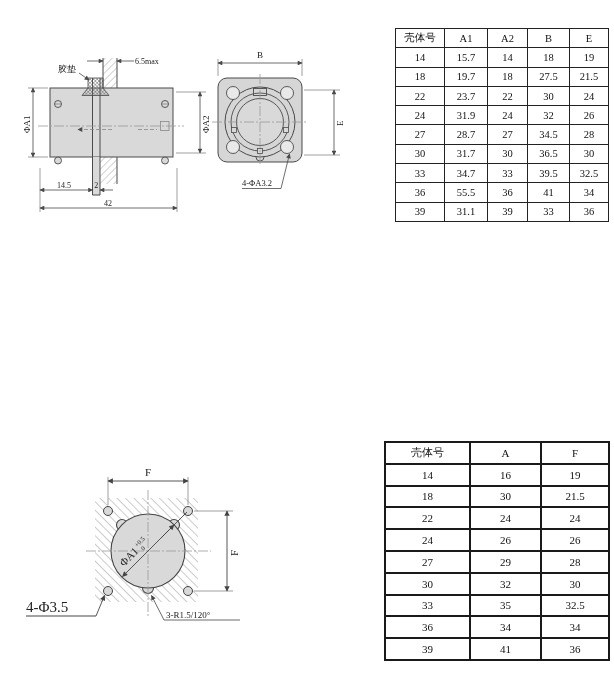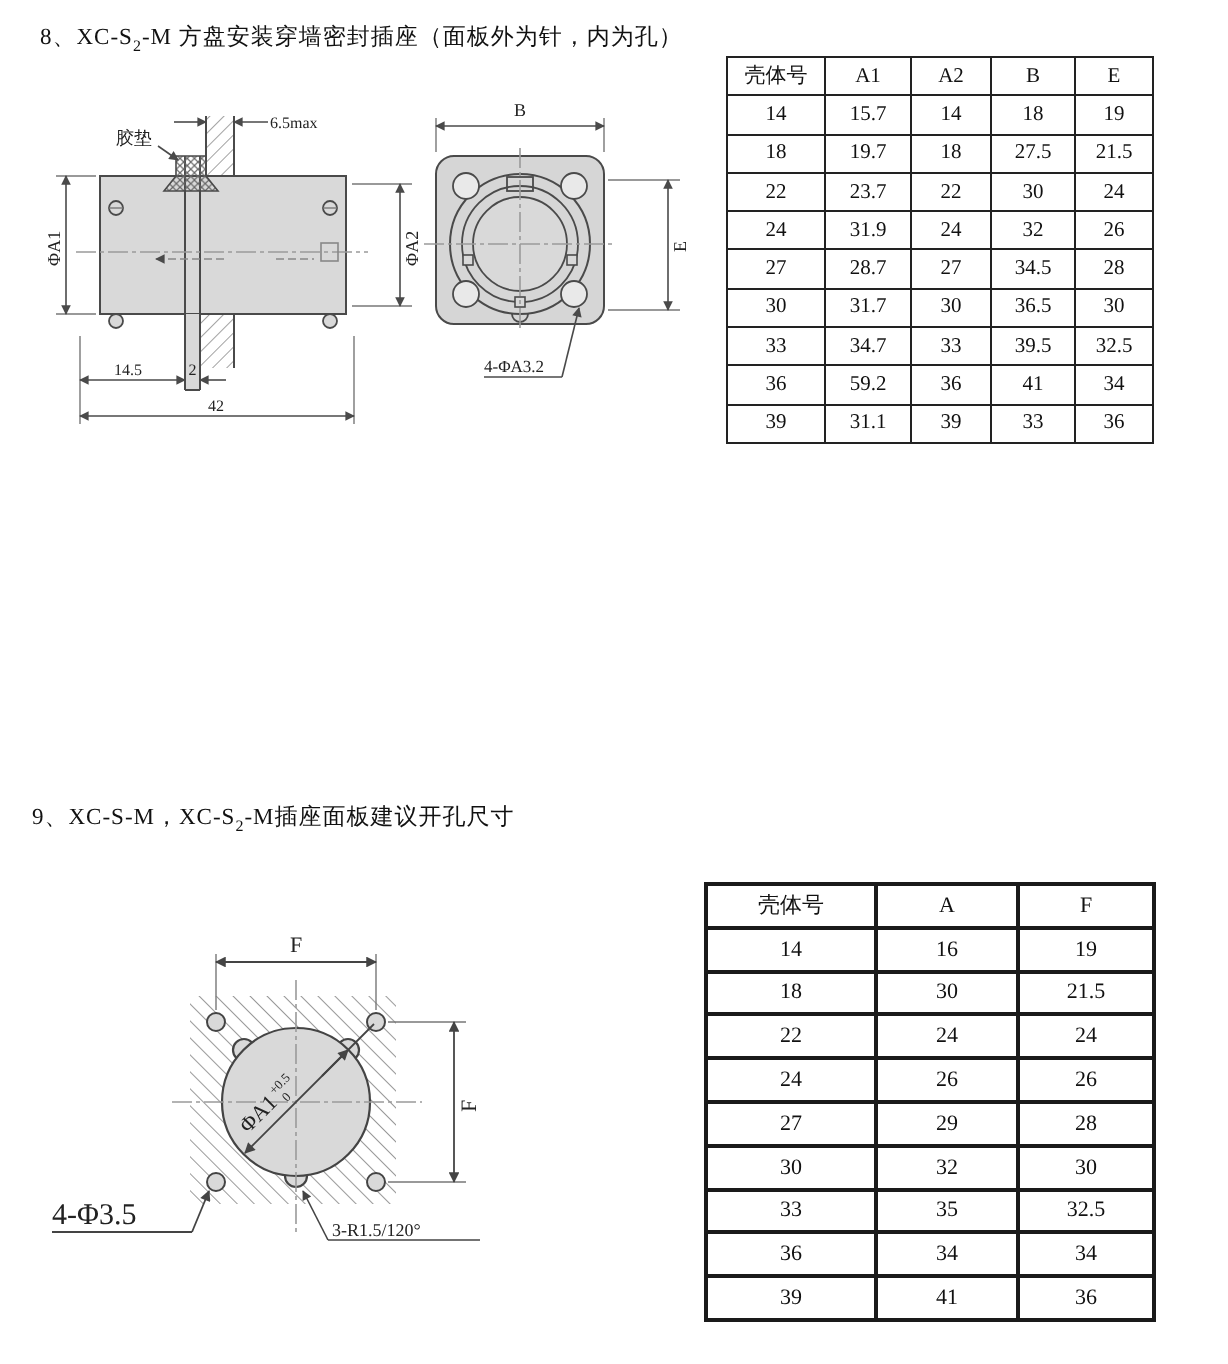--- a/index.html
+++ b/index.html
@@ -2,40 +2,37 @@
 <html><head>
 <meta charset="utf-8">
 <style>
   html,body{margin:0;padding:0;background:#fff;}
   .page{position:relative;width:614px;height:682px;background:#ffffff;overflow:hidden;
         font-family:"Liberation Serif","DejaVu Serif",serif;color:#111;}
   .heading{position:absolute;font-size:11.5px;letter-spacing:0.5px;white-space:nowrap;}
   .heading sub{font-size:8px;}
   #h8{left:20px;top:11px;}
   #h9{left:16px;top:401px;}
-  table.t{position:absolute;border-collapse:collapse;table-layout:fixed;text-align:center;background:#fff;}
+  table.t{position:absolute;border-collapse:collapse;table-layout:fixed;text-align:center;background:#fff;margin-left:32px;}
   table.t th{font-weight:normal;}
   #t1{left:363px;top:28px;width:213px;font-size:10.5px;}
   #t1 th,#t1 td{border:1px solid #222;height:18.3px;padding:0;}
   #t2{left:352px;top:441px;width:224px;font-size:11px;}
   #t2 th,#t2 td{border:2px solid #1a1a1a;height:19.8px;padding:0;}
   svg.dwg{position:absolute;overflow:visible;}
   svg text{fill:#222;font-family:"Liberation Serif","DejaVu Serif",serif;}
   .thin{stroke:#777;stroke-width:0.7;fill:none;}
   .med{stroke:#4a4a4a;stroke-width:1;fill:none;}
   .cl{stroke:#9a9a9a;stroke-width:0.8;fill:none;stroke-dasharray:10 2 2 2;}
 </style>
 </head>
 <body>
 
 <div class="page">
 
-  <div class="heading" id="h8">
-    <span>8、XC-S</span><sub>2</sub><span>-M 方盘安装穿墙密封插座（面板外为针，内为孔）</span>
-  </div>
 
   <svg class="dwg" style="left:16px;top:48px;" width="196" height="172" viewBox="16 48 196 172">
     <defs>
       <marker id="mA" viewBox="0 0 10 10" refX="9" refY="5" markerWidth="9" markerHeight="6" orient="auto-start-reverse">
         <path d="M0,0 L10,5 L0,10 z" fill="#4a4a4a"></path>
       </marker>
       <pattern id="hatchA" patternUnits="userSpaceOnUse" width="5" height="5" patternTransform="rotate(45)">
         <line x1="0" y1="0" x2="0" y2="5" stroke="#8a8a8a" stroke-width="0.8"></line>
       </pattern>
       <pattern id="crossA" patternUnits="userSpaceOnUse" width="3.6" height="3.6">
@@ -224,38 +221,35 @@
         </tr>
         <tr>
           <td>33</td>
           <td>34.7</td>
           <td>33</td>
           <td>39.5</td>
           <td>32.5</td>
         </tr>
         <tr>
           <td>36</td>
-          <td>59.2</td>
+          <td>55.5</td>
           <td>36</td>
           <td>41</td>
           <td>34</td>
         </tr>
         <tr>
           <td>39</td>
           <td>31.1</td>
           <td>39</td>
           <td>33</td>
           <td>36</td>
         </tr>
       </tbody>
   </table>
 
-  <div class="heading" id="h9">
-    <span>9、XC-S-M，XC-S</span><sub>2</sub><span>-M插座面板建议开孔尺寸</span>
-  </div>
 
   <svg class="dwg" style="left:22px;top:455px;" width="228" height="175" viewBox="22 455 228 175">
     <defs>
       <marker id="mC" viewBox="0 0 10 10" refX="9" refY="5" markerWidth="9" markerHeight="6" orient="auto-start-reverse">
         <path d="M0,0 L10,5 L0,10 z" fill="#444"></path>
       </marker>
       <pattern id="hatchC" patternUnits="userSpaceOnUse" width="6" height="6" patternTransform="rotate(-45)">
         <line x1="0" y1="0" x2="0" y2="6" stroke="#808080" stroke-width="0.8"></line>
       </pattern>
     </defs>

